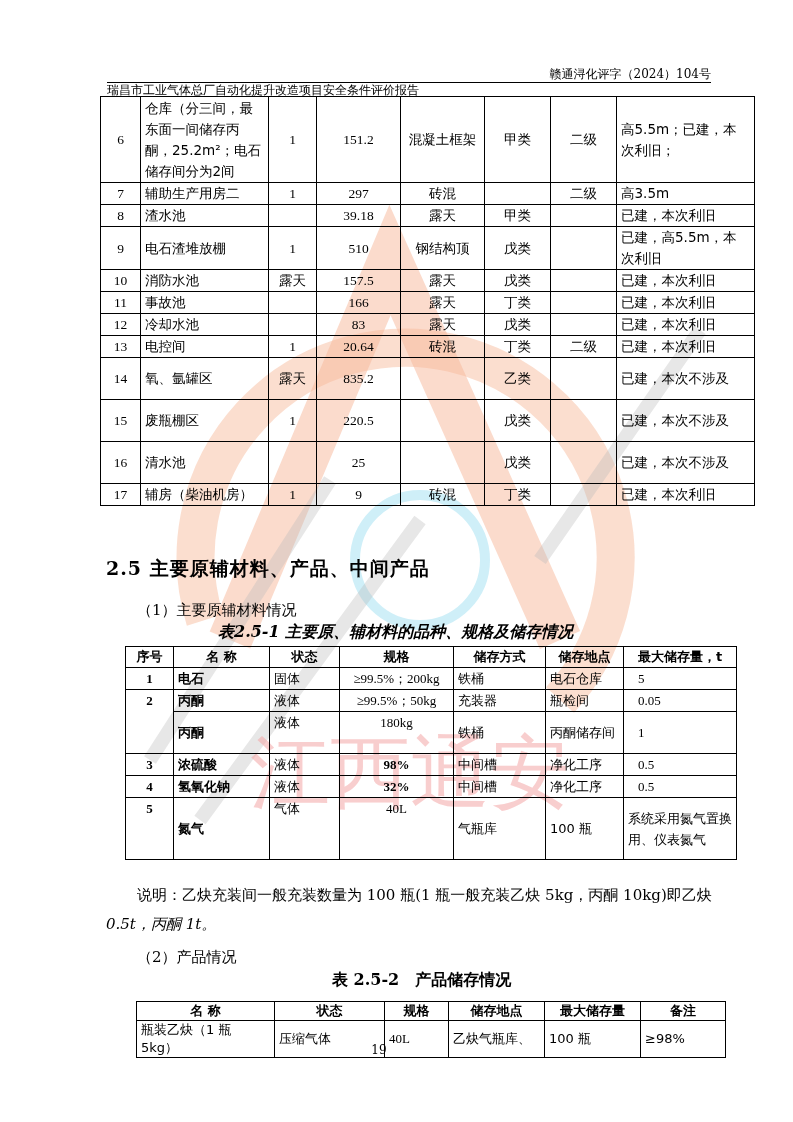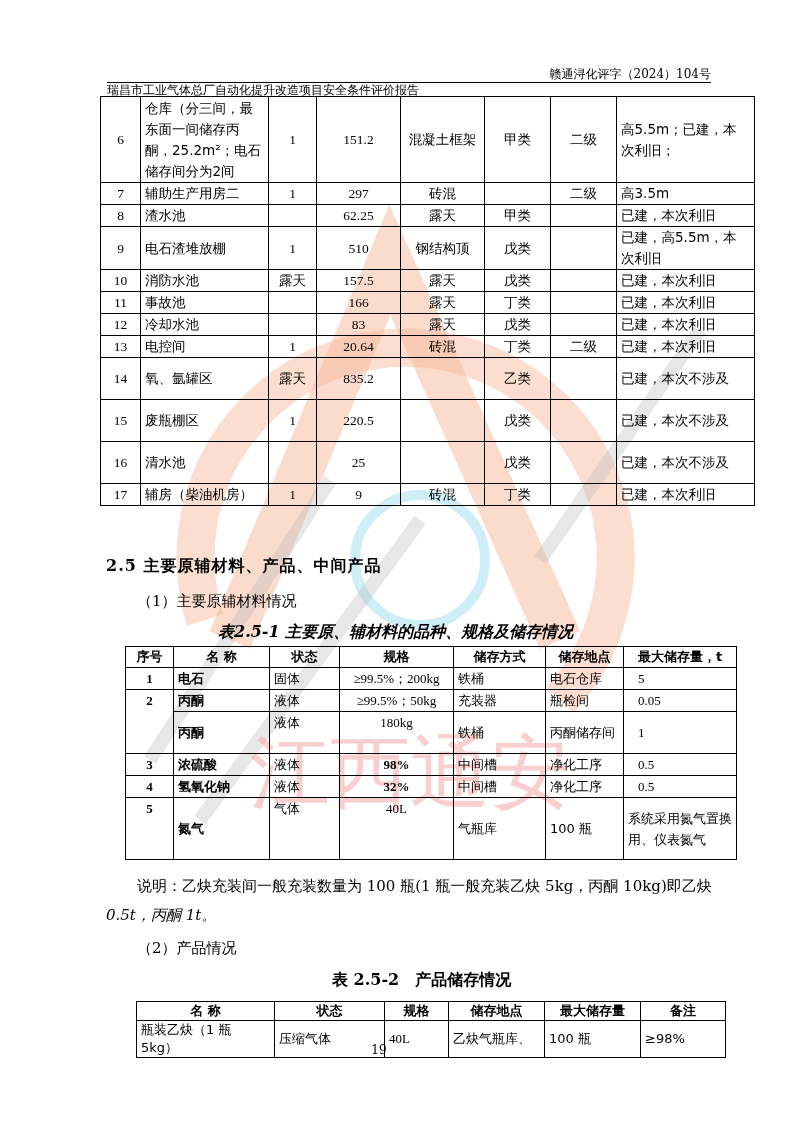--- a/index.html
+++ b/index.html
@@ -9,23 +9,23 @@
          font-size:12px; border-bottom:1px solid #000; }
   .hdr .l { position:absolute; left:0; top:16px; }
   .hdr .r { position:absolute; right:0; top:0; }
   table { border-collapse:collapse; position:absolute; }
   td, th { border:1px solid #000; padding:0 4px; font-size:13px; line-height:21px; font-weight:normal;
            font-family:"DejaVu Sans","Liberation Sans",sans-serif; }
   .t1 { left:100px; top:96px; width:655px; }
   .t1 td { font-size:13.5px; }
   .c { text-align:center; }
   .num { font-family:"Liberation Serif",serif; }
-  .h2 { position:absolute; left:106px; top:556px; font-size:16px; font-weight:bold;
+  .h2 { position:absolute; left:106px; top:556px; font-size:19px; font-weight:bold;
         font-family:"DejaVu Serif",serif; letter-spacing:1px; }
-  .p { position:absolute; font-size:15px; font-family:"DejaVu Serif",serif; }
+  .p { position:absolute; font-size:15px; font-family:"DejaVu Serif",serif;margin-top:9px; }
   .cap { position:absolute; font-size:16px; font-weight:bold; font-family:"DejaVu Serif",serif; }
   .t2 { left:125px; top:646px; width:612px; }
   .t2 th { font-weight:bold; font-size:13px; line-height:20px; }
   .t2 td { font-size:13px; }
   .b { font-weight:bold; }
   .t3 { left:136px; top:1001px; width:590px; }
   .t3 th { font-weight:bold; font-size:13px; line-height:18px; }
   .t3 td { font-size:13px; line-height:18px; }
   .pg { position:absolute; left:0; width:758px; top:1043px; text-align:center; font-size:12px; }
   .wm { position:absolute; pointer-events:none; }
@@ -75,21 +75,21 @@
       <td class="c num">297</td>
       <td class="c">砖混</td>
       <td class="c"></td>
       <td class="c">二级</td>
       <td>高3.5m</td>
     </tr>
     <tr>
       <td class="c num">8</td>
       <td>渣水池</td>
       <td class="c num"></td>
-      <td class="c num">62.25</td>
+      <td class="c num">39.18</td>
       <td class="c">露天</td>
       <td class="c">甲类</td>
       <td class="c"></td>
       <td>已建，本次利旧</td>
     </tr>
     <tr style="height:42px">
       <td class="c num">9</td>
       <td>电石渣堆放棚</td>
       <td class="c num">1</td>
       <td class="c num">510</td>

